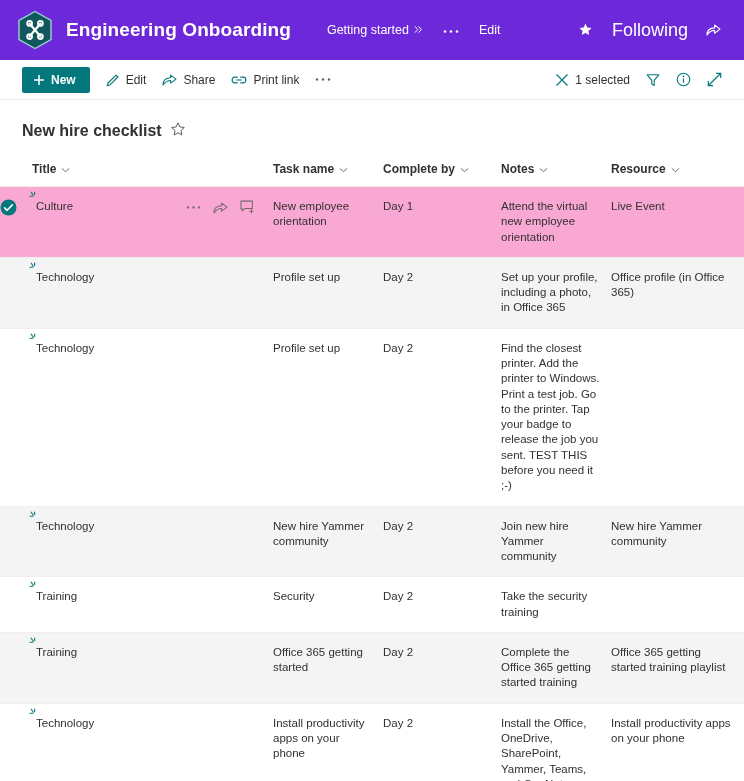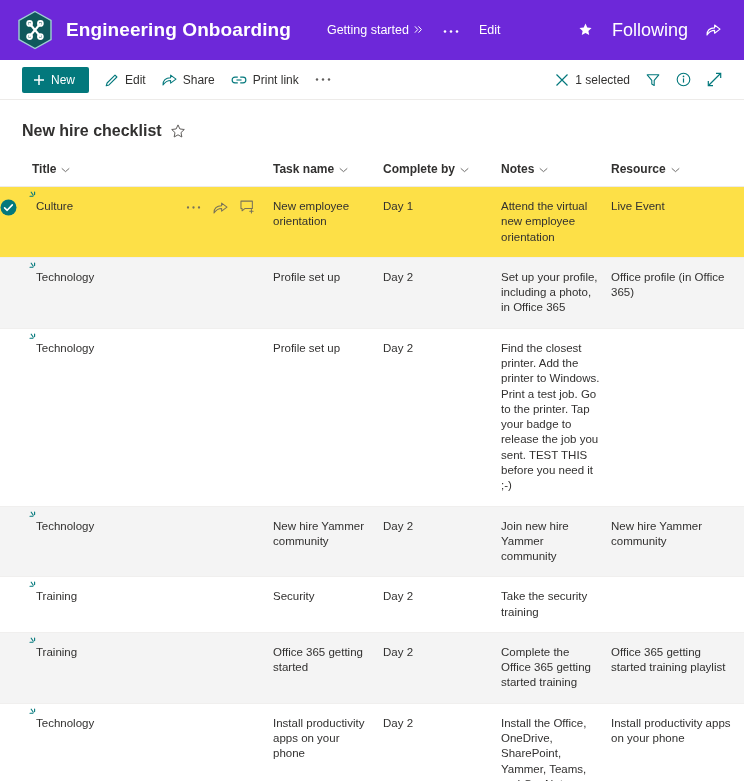--- a/index.html
+++ b/index.html
@@ -67,29 +67,29 @@
   }
   .cmd {
     display: flex; align-items: center; gap: 6px;
     font-size: 12px; color: #323130;
     padding: 6px 8px; cursor: pointer;
     border-radius: 2px;
   }
   .cmd-new {
     background: #03787c; color: #ffffff;
     padding: 6px 14px 6px 11px;
-    font-weight: normal;
+    font-weight: bold;
     margin-right: 8px;
   }
   .cmd-right { margin-left: auto; display: flex; align-items: center; }
   .icon { display: inline-flex; align-items: center; justify-content: center; }
 
   
   .list-title-row {
-    display: flex; align-items: center; gap: 9px;
+    display: flex; gap: 9px;
     padding: 22px 8px 14px 22px;
   }
   .list-title {
     font-size: 16px;
     font-weight: bold;
     color: #323130;
   }
   .star-btn { cursor: pointer; line-height: 0; }
 
   
@@ -118,21 +118,21 @@
   col.c-res    { width: 133px; }
 
   table.list td {
     font-size: 11.5px;
     color: #323130;
     vertical-align: top;
     padding: 12px 10px 12px 0;
     line-height: 1.33;
   }
   tr.row-alt td { background: #f4f4f4; }
-  tr.row-sel td { background: #fde047; }
+  tr.row-sel td { background: #f9a8d4; }
   tr.row td { border-bottom: 1px solid #f0efee; }
   td.cell-check { padding-left: 8px; padding-top: 13px; }
   td.cell-title { padding-left: 0; position: relative; }
   td.cell-task, td.cell-day, td.cell-notes, td.cell-res { color: #323130; }
 
   .title-cell-inner {
     display: flex; align-items: flex-start;
     justify-content: space-between;
     gap: 6px;
     padding-right: 8px;

